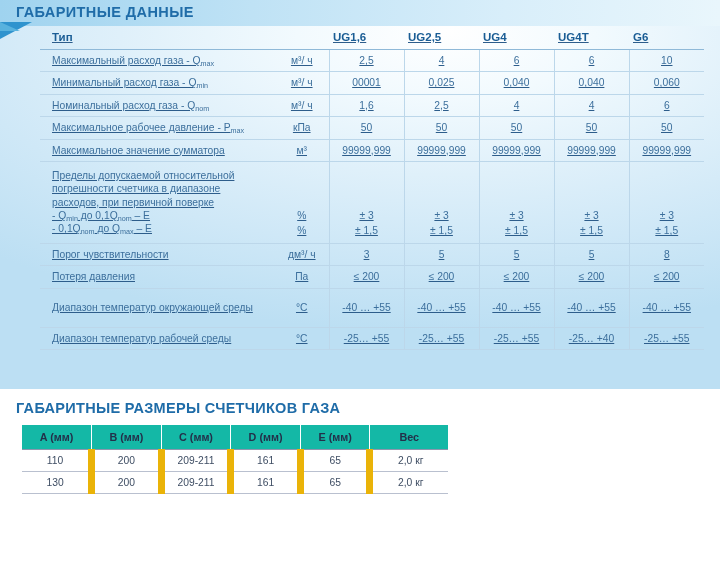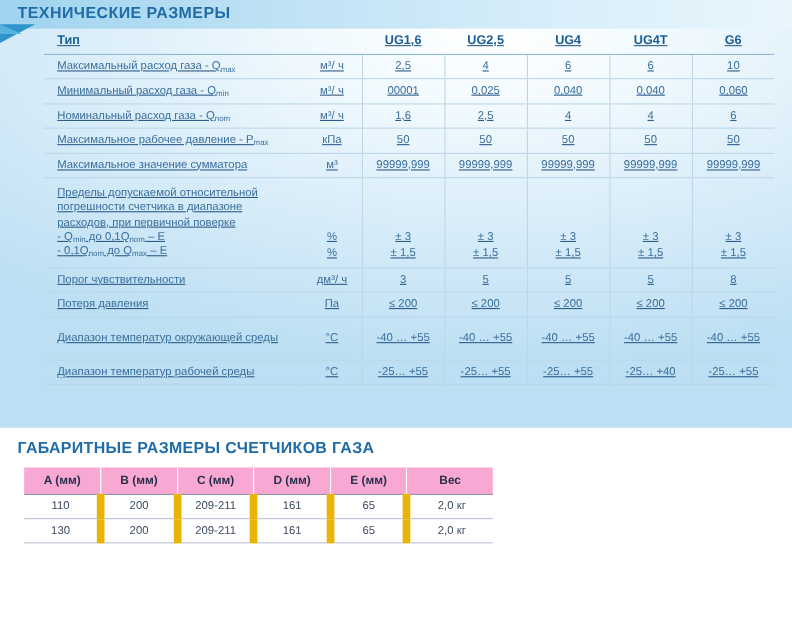--- a/index.html
+++ b/index.html
@@ -80,21 +80,21 @@
     color: #3c6f9c;
   }
   table.tech col.c-name  { width: 235px; }
   table.tech col.c-unit  { width: 54px; }
   table.tech col.c-val   { width: 75px; }
 
   table.tech th {
     font-size: 11.5px;
     font-weight: bold;
     color: #1a5d95;
-    text-align: center;
+    text-align: left;
     padding: 5px 4px 6px 4px;
     border-bottom: 1.3px solid #8fb9d8;
     vertical-align: middle;
   }
   table.tech th.name-head {
     text-align: left;
     padding-left: 12px;
   }
   table.tech td {
     padding: 4px 4px;
@@ -149,21 +149,21 @@
   table.dims {
     border-collapse: collapse;
     table-layout: fixed;
     width: 418px;
     font-size: 10.3px;
     color: #3e4d63;
   }
   table.dims col { width: 69.6px; }
   table.dims col.c-w { width: 78px; }
   table.dims th {
-    background: #f9a8d4;
+    background: #14b8a6;
     font-size: 10.8px;
     font-weight: bold;
     color: #23304a;
     text-align: center;
     padding: 6px 2px;
     border-right: 1px solid #ffffff;
     border-bottom: 1.2px solid #8c96ad;
   }
   table.dims th:last-child { border-right: none; }
   table.dims td {
@@ -176,21 +176,21 @@
   table.dims td:last-child { border-right: none; }
 </style>
 </head>
 <body>
 
 <div class="tech-section">
 
   <div class="deco-triangle"></div>
   <div class="deco-triangle2"></div>
 
-  <div class="section-title">ТЕХНИЧЕСКИЕ РАЗМЕРЫ</div>
+  <div class="section-title">ГАБАРИТНЫЕ ДАННЫЕ</div>
 
   <div class="tech-table-wrap">
     <table class="tech">
       <colgroup>
         <col class="c-name">
           <col class="c-unit">
         <col class="c-val">
           <col class="c-val">
           <col class="c-val">
           <col class="c-val">

